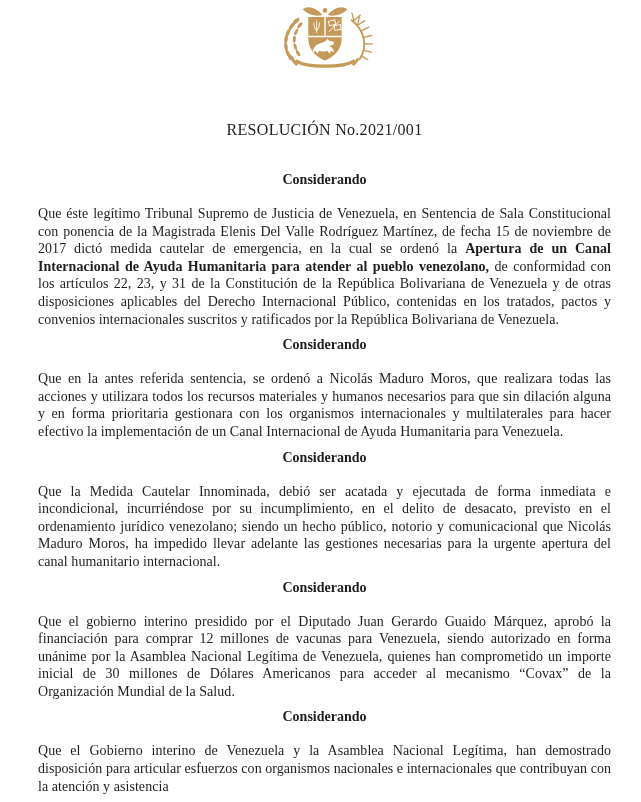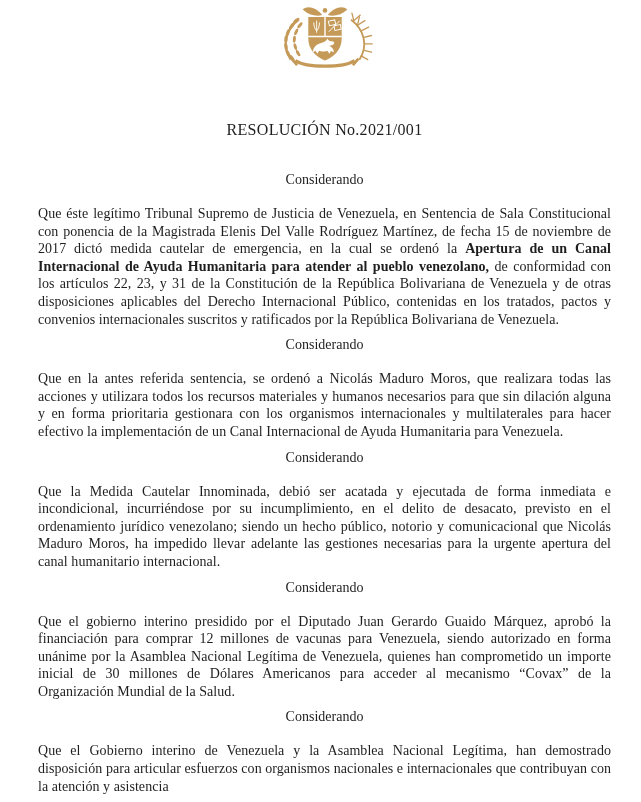--- a/index.html
+++ b/index.html
@@ -39,21 +39,21 @@
     text-align: center;
     font-weight: normal;
     font-size: 16px;
     letter-spacing: 0.3px;
   }
   .doc-body {
     margin-top: 33px;
   }
   .considerando {
     text-align: center;
-    font-weight: normal;
+    font-weight: bold;
     font-size: 14px;
     line-height: 16px;
     margin: 0 0 9px 0;
   }
   .para {
     text-align: justify;
     font-size: 14px;
     line-height: 17.6px;
     margin: 17px 0 9px 0;
     letter-spacing: 0.05px;

